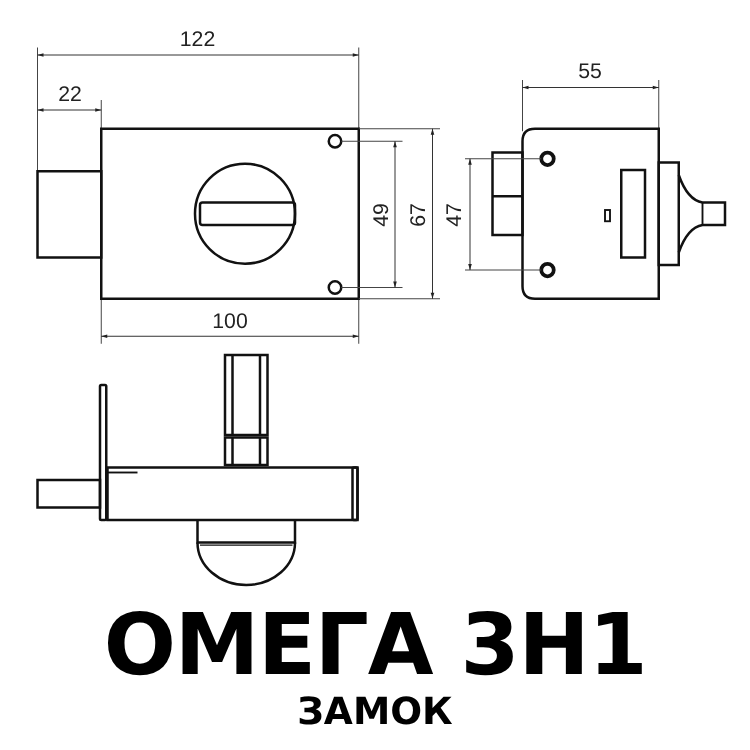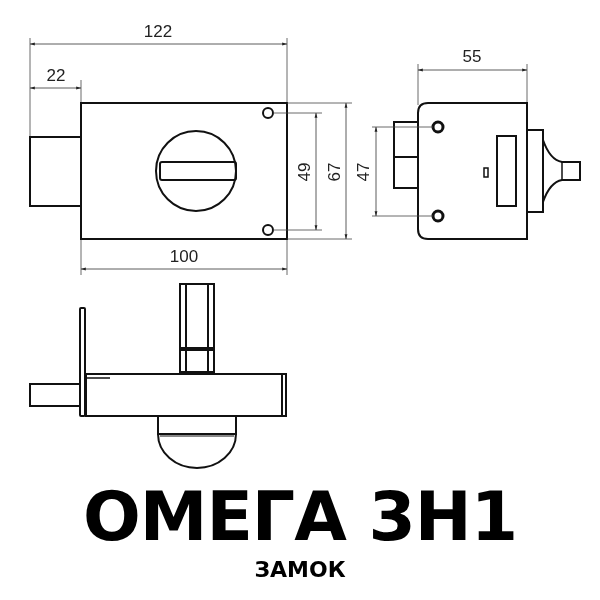--- a/index.html
+++ b/index.html
@@ -1,21 +1,21 @@
 <!DOCTYPE html>
 <html><head>
 <meta charset="utf-8">
 <style>
   html, body { margin: 0; padding: 0; background: #ffffff; }
   body { width: 600px; height: 600px; position: relative; overflow: hidden; font-family: "Liberation Sans", sans-serif; }
   #drawing { position: absolute; left: 0; top: 0; width: 600px; height: 600px; }
   .dim-text { font-family: "Liberation Sans", sans-serif; font-size: 17px; fill: #222; }
   .title { position: absolute; left: 0; width: 600px; text-align: center; color: #000; font-family: "DejaVu Sans", sans-serif; font-weight: bold; }
   .title-main { top: 478px; font-size: 68px; letter-spacing: -1px; line-height: 78px; }
-  .title-sub { top: 550px; font-size: 22px; line-height: 40px; }
+  .title-sub { top: 550px; font-size: 30px; line-height: 40px; }
 </style>
 </head>
 <body>
 
 <svg id="drawing" viewBox="0 0 600 600" xmlns="http://www.w3.org/2000/svg">
   <defs>
     <marker id="arr" viewBox="0 0 10 10" refX="10" refY="5" markerWidth="8" markerHeight="6" orient="auto-start-reverse">
       <path d="M0,2 L10,5 L0,8 z" fill="#222"></path>
     </marker>
   </defs>

